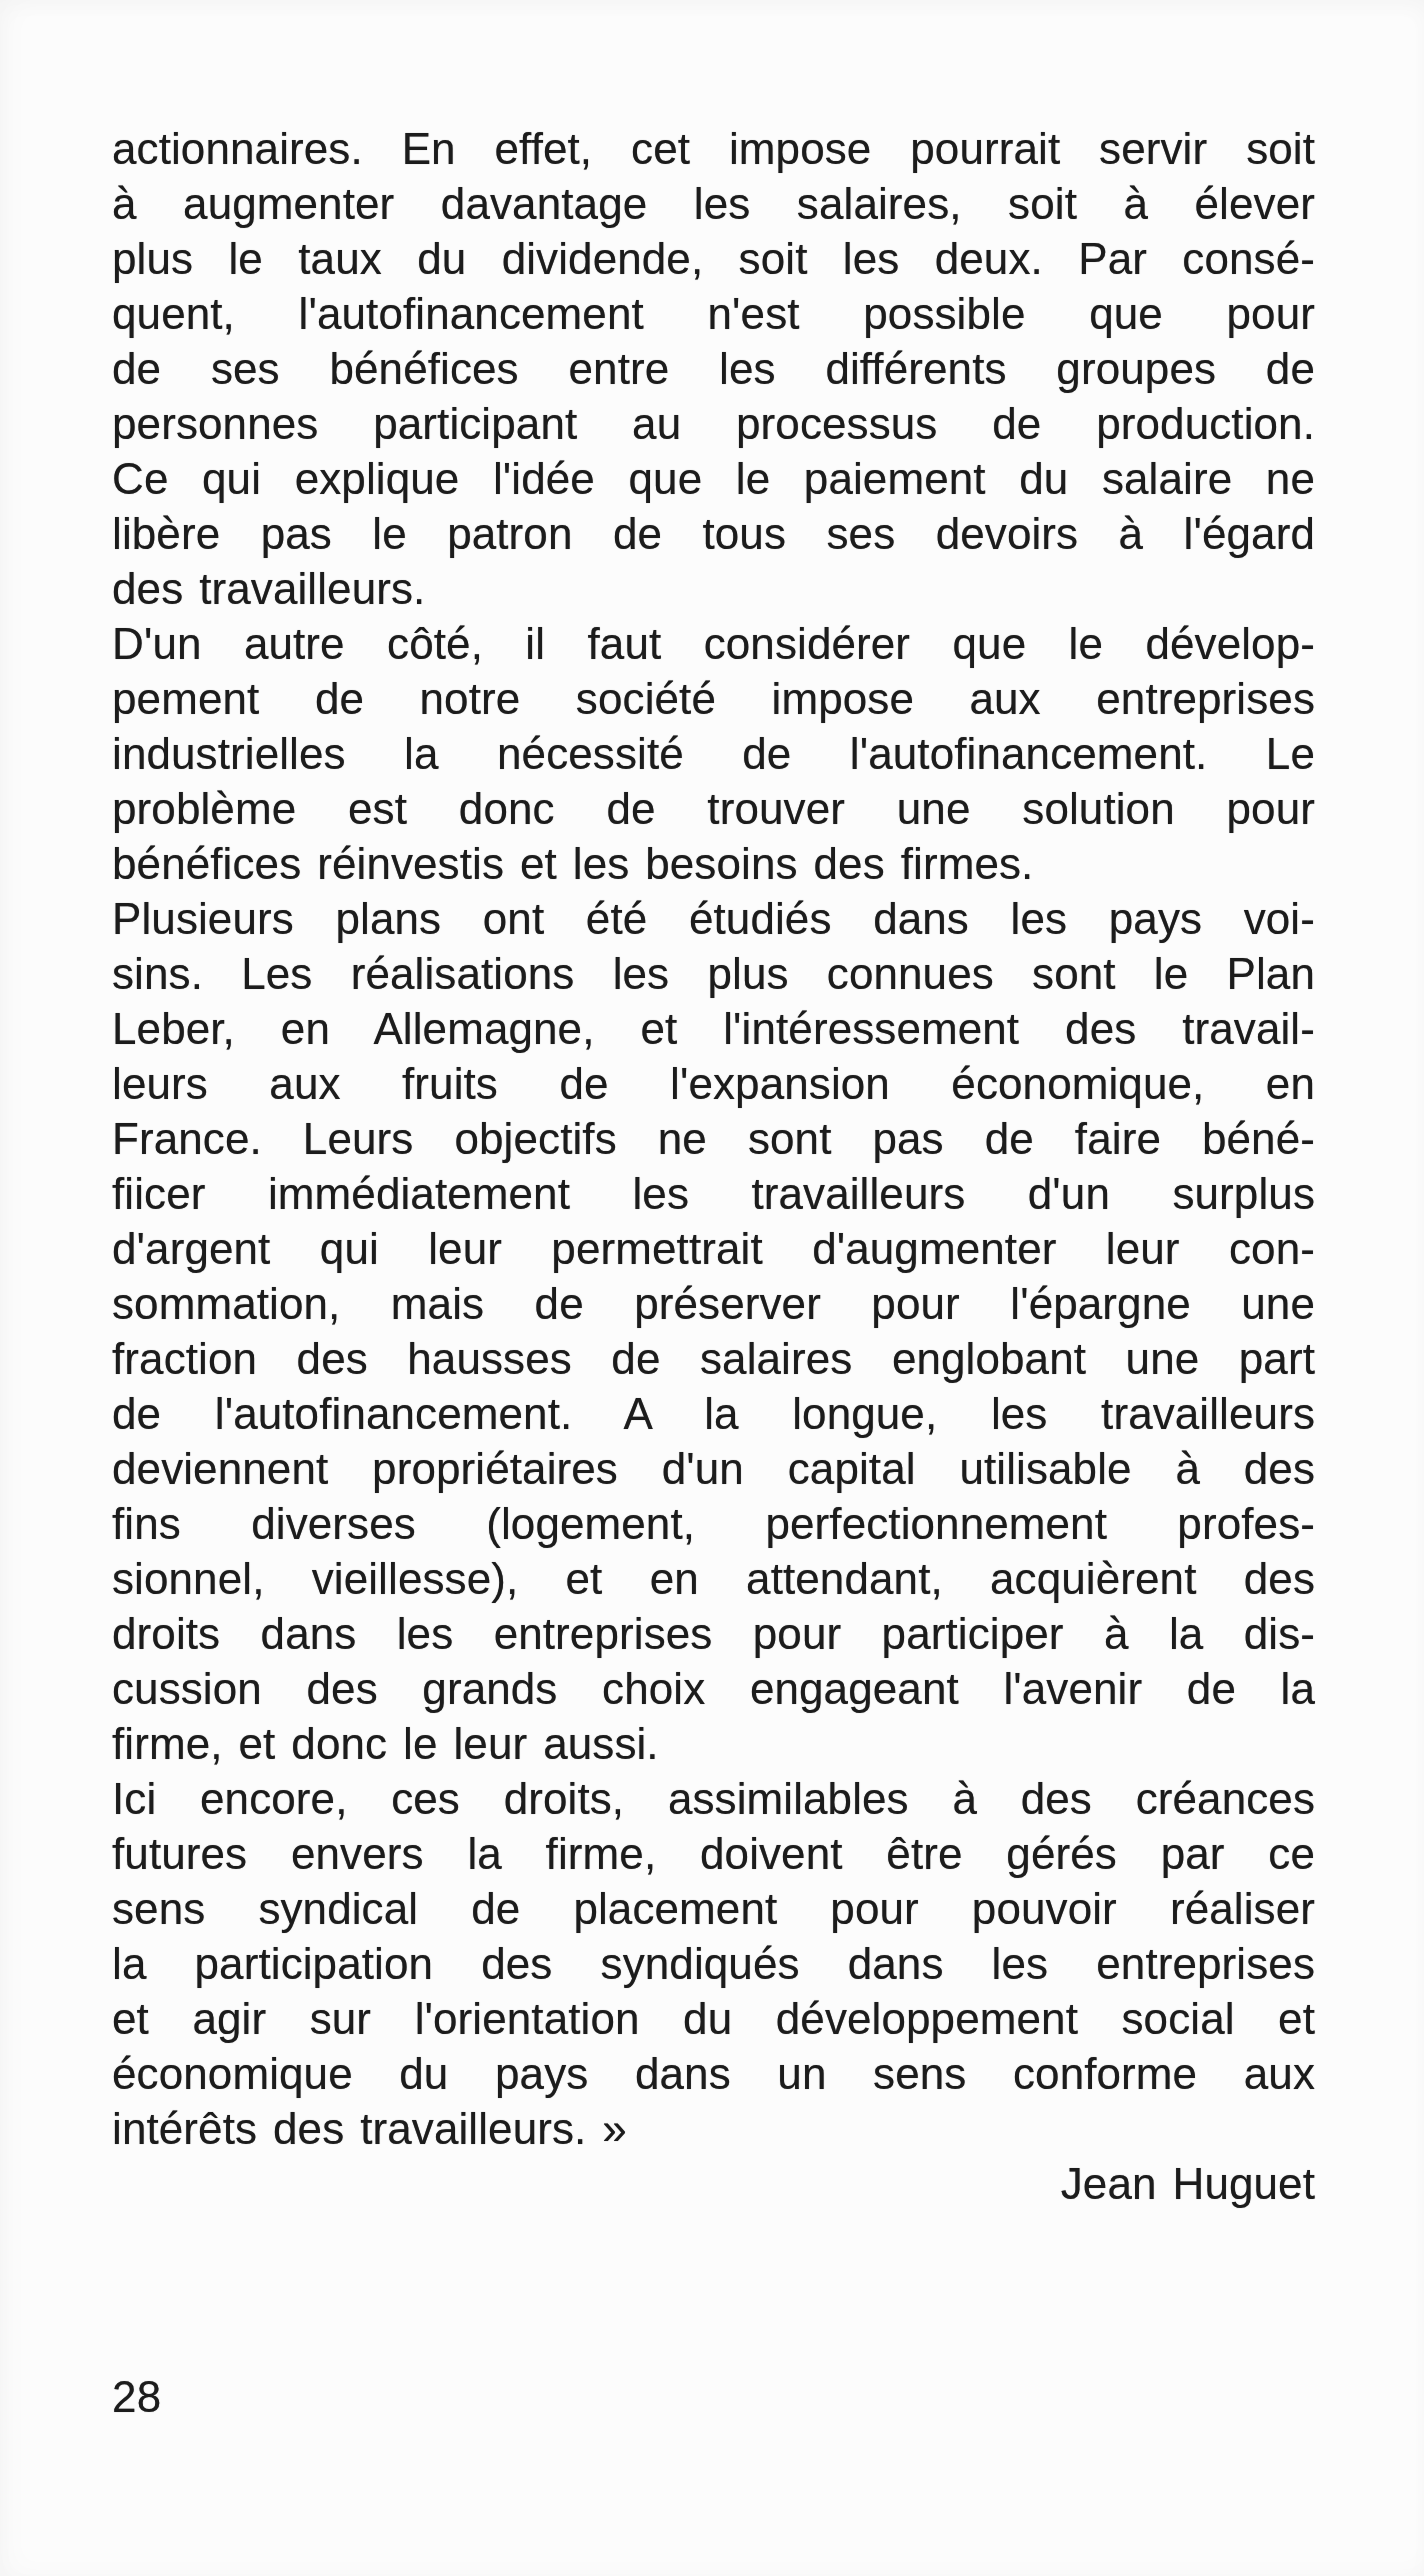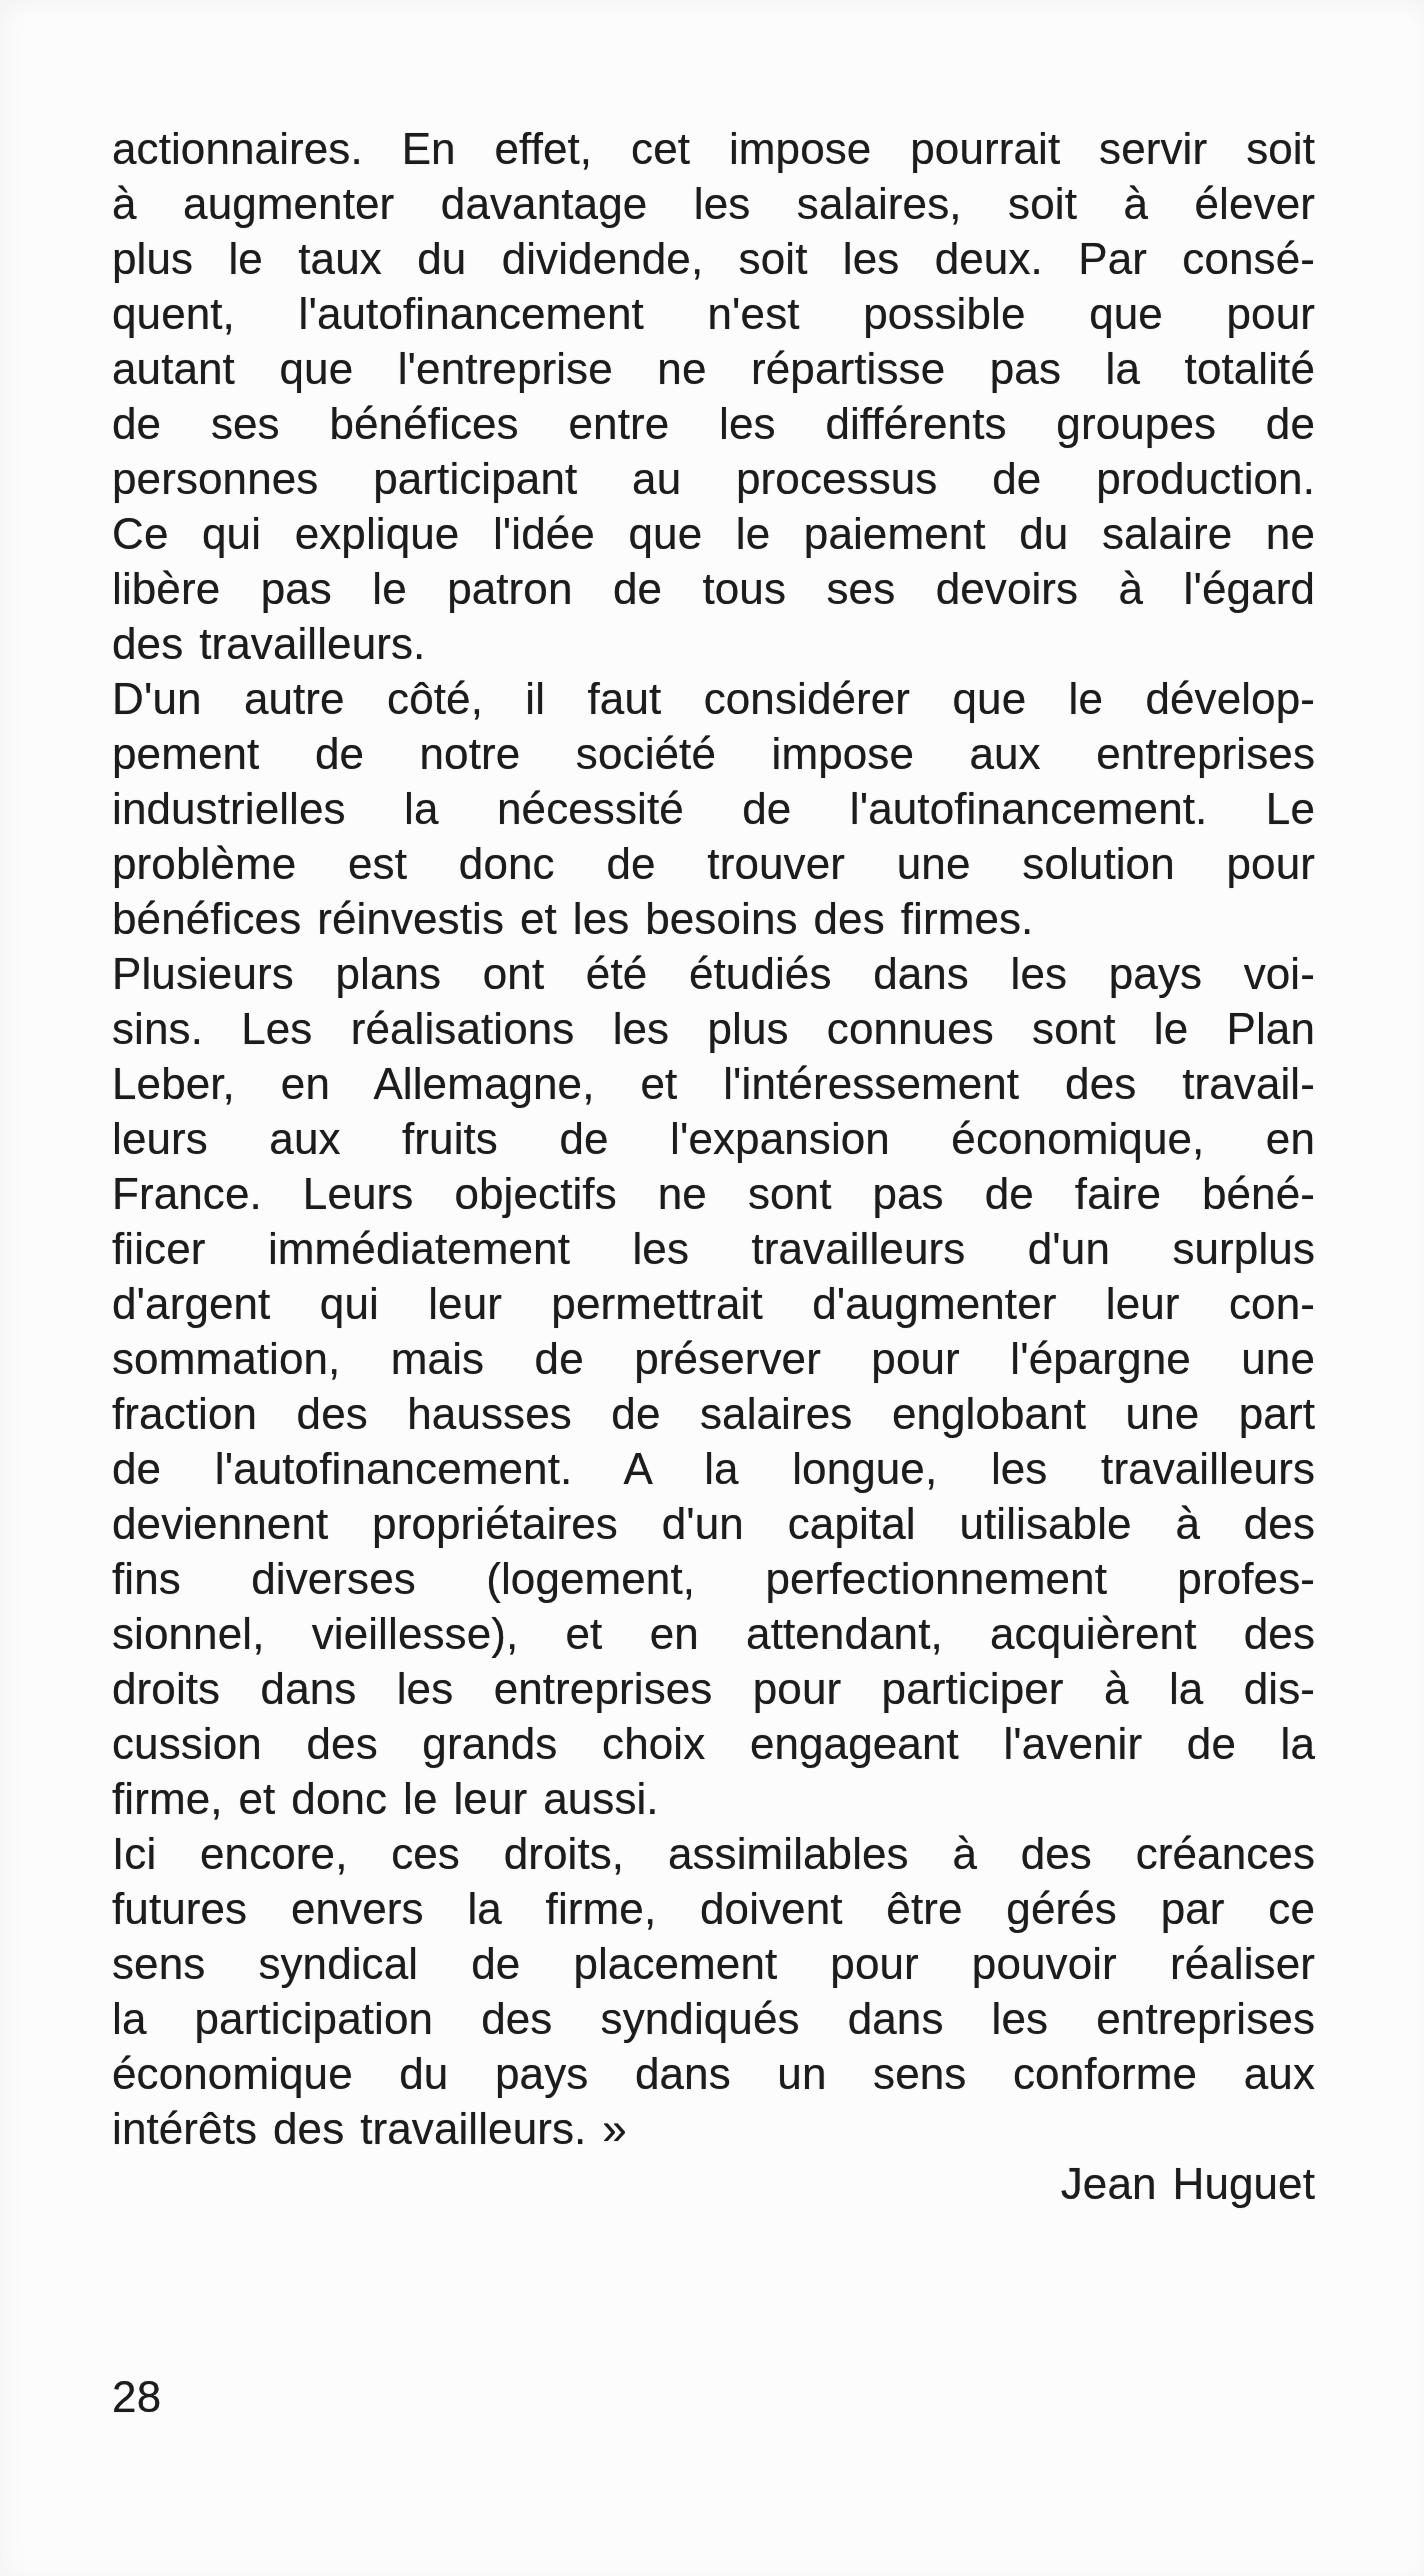--- a/index.html
+++ b/index.html
@@ -54,21 +54,20 @@
 </style>
 </head>
 <body>
 
 <div class="page">
   <div class="textblock" id="textblock">
       <div class="line">actionnaires. En effet, cet impose pourrait servir soit</div>
       <div class="line">à augmenter davantage les salaires, soit à élever</div>
       <div class="line">plus le taux du dividende, soit les deux. Par consé-</div>
       <div class="line">quent, l'autofinancement n'est possible que pour</div>
-      <div class="line">autant que l'entreprise ne répartisse pas la totalité</div>
       <div class="line">de ses bénéfices entre les différents groupes de</div>
       <div class="line">personnes participant au processus de production.</div>
       <div class="line">Ce qui explique l'idée que le paiement du salaire ne</div>
       <div class="line">libère pas le patron de tous ses devoirs à l'égard</div>
       <div class="line endpara">des travailleurs.</div>
       <div class="line">D'un autre côté, il faut considérer que le dévelop-</div>
       <div class="line">pement de notre société impose aux entreprises</div>
       <div class="line">industrielles la nécessité de l'autofinancement. Le</div>
       <div class="line">problème est donc de trouver une solution pour</div>
       <div class="line endpara">bénéfices réinvestis et les besoins des firmes.</div>
@@ -85,19 +84,20 @@
       <div class="line">deviennent propriétaires d'un capital utilisable à des</div>
       <div class="line">fins diverses (logement, perfectionnement profes-</div>
       <div class="line">sionnel, vieillesse), et en attendant, acquièrent des</div>
       <div class="line">droits dans les entreprises pour participer à la dis-</div>
       <div class="line">cussion des grands choix engageant l'avenir de la</div>
       <div class="line endpara">firme, et donc le leur aussi.</div>
       <div class="line">Ici encore, ces droits, assimilables à des créances</div>
       <div class="line">futures envers la firme, doivent être gérés par ce</div>
       <div class="line">sens syndical de placement pour pouvoir réaliser</div>
       <div class="line">la participation des syndiqués dans les entreprises</div>
+      <div class="line">et agir sur l'orientation du développement social et</div>
       <div class="line">économique du pays dans un sens conforme aux</div>
       <div class="line endpara">intérêts des travailleurs. »</div>
       <div class="line sig">Jean Huguet</div>
     </div>
   <div class="pagenum">28</div>
 </div>
 
 
 </body></html>

